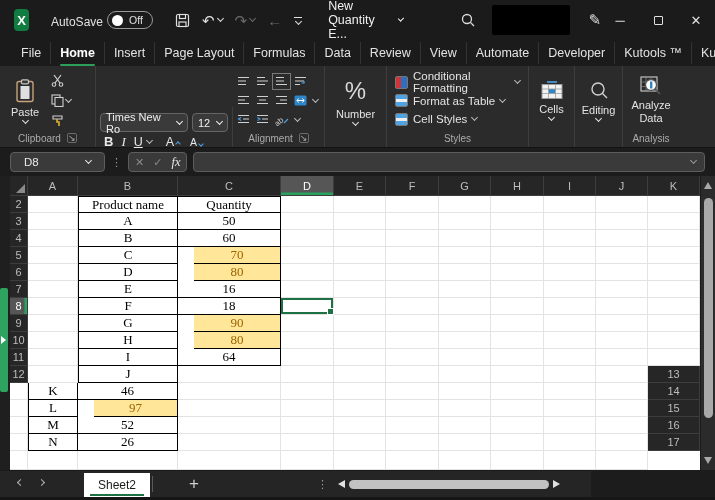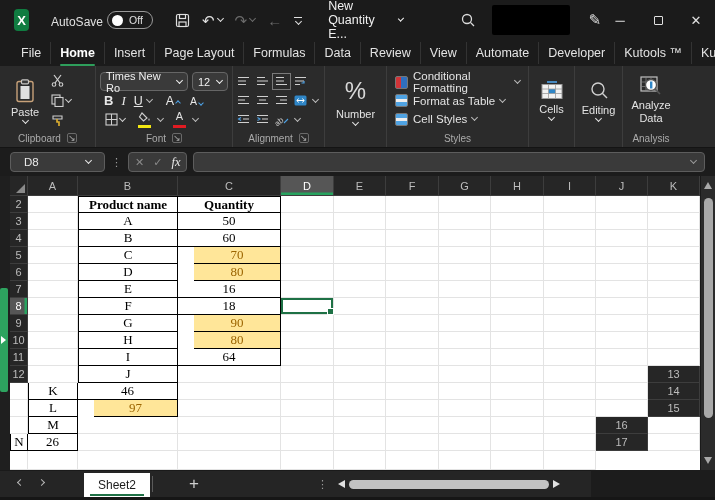--- a/index.html
+++ b/index.html
@@ -103,21 +103,21 @@
   .hcell.activerow { background:#565656; color:#fff; box-shadow:inset -2.5px 0 0 #27a35f; }
   .corner { background:#262626; border-right:1px solid #3d3d3d; border-bottom:1px solid #3d3d3d; position:relative; }
   .corner::after { content:''; position:absolute; right:2px; bottom:2px; border-left:9px solid transparent;
     border-bottom:9px solid #8a8a8a; }
   .cell { background:#fff; border-right:1px solid #e3e3e3; border-bottom:1px solid #e3e3e3;
     font-family:"Liberation Serif","DejaVu Serif",serif; font-size:13px; color:#000;
     display:flex; align-items:center; justify-content:center; position:relative; }
   .cell.tbl { border-right:1px solid #000; border-bottom:1px solid #000; }
   .cell.tbl.first-col { border-left:1px solid #000; }
   .cell.tbl.first-row { border-top:1px solid #000; }
-  .cell.hdr { font-weight:bold;text-align:center; }
+  .cell.hdr { font-weight:normal;text-align:center; }
   .cell.hl { background:#ffe699; color:#9c6500;margin-left:16px; }
   .cell.sel { box-shadow:inset 0 0 0 2px #1e7145; z-index:2; }
   .cell.sel::after { content:''; position:absolute; right:-1px; bottom:-1px; width:5px; height:5px;
     background:#1e7145; border:1px solid #fff; }
 
   
   .vscroll { width:15px; height:100%; background:#2b2b2b; position:relative; border-left:1px solid #1a1a1a; }
   .vthumb { position:absolute; left:3px; top:22px; width:9px; height:220px; background:#a9a9a9; border-radius:5px; }
   .varrow-up { position:absolute; left:3px; top:6px; border-left:4.5px solid transparent; border-right:4.5px solid transparent;
     border-bottom:7px solid #a9a9a9; }
@@ -247,21 +247,21 @@
             </svg>
           </span>
         </div>
       </div>
       <div class="glabel">
         <span>Clipboard</span>
         <span class="launcher">↘</span>
       </div>
     </div>
 
-    <div class="rgroup" style="width:137px;">
+    <div class="rgroup" style="width:137px;margin-top:41px;">
       <div class="content">
         <div class="rowset" style="width:100%;">
           <div class="rrow">
             <span class="selbox" style="width:88px;">
               <span>Times New Ro</span>
               <span class="chev"></span>
             </span>
             <span class="selbox" style="width:36px;">
               <span>12</span>
               <span class="chev"></span>
@@ -636,20 +636,21 @@
         <div class="cell"></div>
         <div class="cell"></div>
         <div class="cell"></div>
         <div class="cell"></div>
         <div class="cell"></div>
         <div class="cell"></div>
         <div class="cell"></div>
         <div class="hcell">15</div>
         <div class="cell"></div>
         <div class="cell tbl first-col">M</div>
+        <div class="cell tbl">52</div>
         <div class="cell"></div>
         <div class="cell"></div>
         <div class="cell"></div>
         <div class="cell"></div>
         <div class="cell"></div>
         <div class="cell"></div>
         <div class="cell"></div>
         <div class="cell"></div>
         <div class="hcell">16</div>
         <div class="cell"></div>

